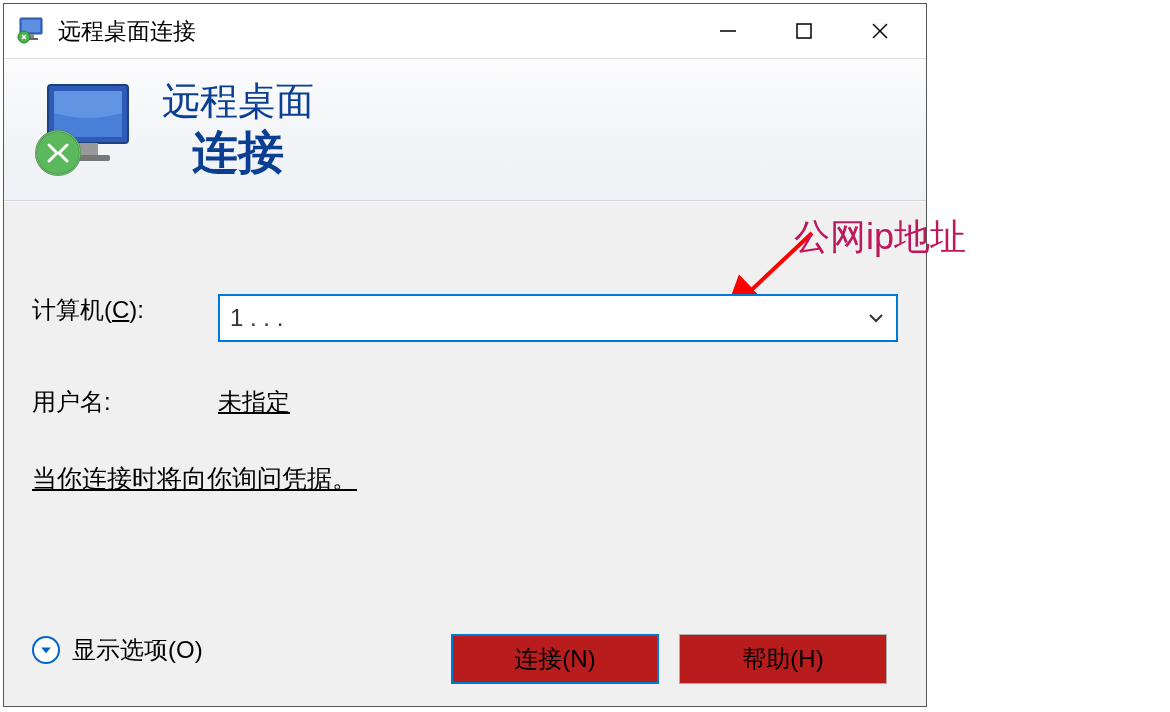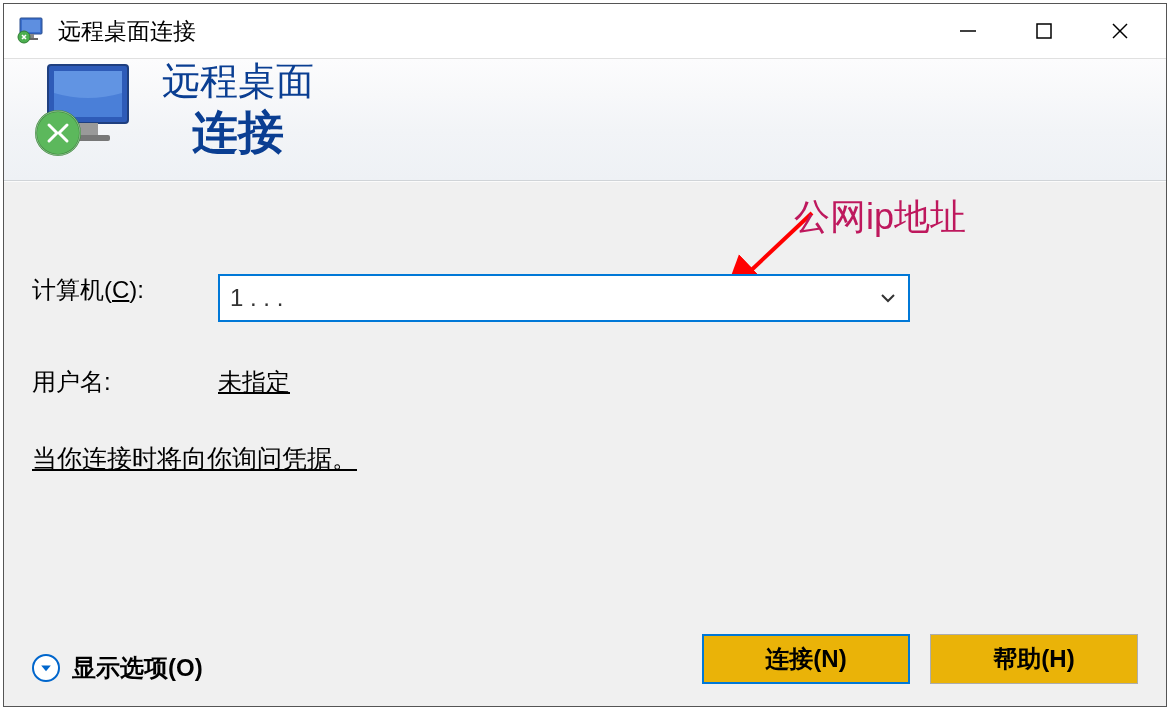--- a/index.html
+++ b/index.html
@@ -8,21 +8,21 @@
       padding: 0;
     }
     body {
       font-family: "Microsoft YaHei", "SimSun", Arial, sans-serif;
       background: #ffffff;
       width: 1170px;
       height: 712px;
       position: relative;
     }
     .window {
-      width: 1164px;
+      width: 924px;
       height: 704px;
       border: 1px solid #555;
       margin: 3px;
       background: #fff;
       display: flex;
       flex-direction: column;
       position: relative;
     }
     .titlebar {
       display: flex;
@@ -53,21 +53,21 @@
       align-items: center;
       justify-content: center;
       color: #000;
     }
     .window-control svg {
       width: 20px;
       height: 20px;
     }
     .header {
       background: linear-gradient(to bottom, #fcfcfd 0%, #f2f4f7 60%, #eef1f5 100%);
-      padding: 0 26px 20px 26px;
+      padding: 20px 26px 20px 26px;
       display: flex;
       align-items: center;
       border-top: 1px solid #e0e0e0;
       border-bottom: 1px solid #d0d4d8;
     }
     .header-icon {
       width: 110px;
       height: 100px;
       margin-right: 22px;
       flex-shrink: 0;
@@ -140,24 +140,23 @@
     .info-text {
       font-size: 25px;
       color: #000;
       margin-top: 4px;
       text-decoration: underline;
     }
     .footer {
       position: absolute;
       bottom: 22px;
       left: 28px;
-      right: 28px;
-      display: flex;
-      align-items: flex-end;
-      font-weight: bold;
+      right: 39px;
+      display: flex;
+      align-items: flex-start;
     }
     .expand-btn {
       display: flex;
       align-items: center;
       cursor: pointer;
     }
     .expand-icon {
       width: 28px;
       height: 28px;
       border: 2px solid #0066cc;
@@ -173,21 +172,21 @@
       color: #000;
     }
     .footer-buttons {
       margin-left: auto;
       display: flex;
       gap: 20px;
     }
     .btn {
       width: 208px;
       height: 50px;
-      background: #eab308;
+      background: #b91c1c;
       border: 1px solid #adadad;
       font-size: 24px;
       color: #000;
       display: flex;
       align-items: center;
       justify-content: center;
       cursor: pointer;
     }
     .btn.primary {
       border: 2px solid #0078d7;

